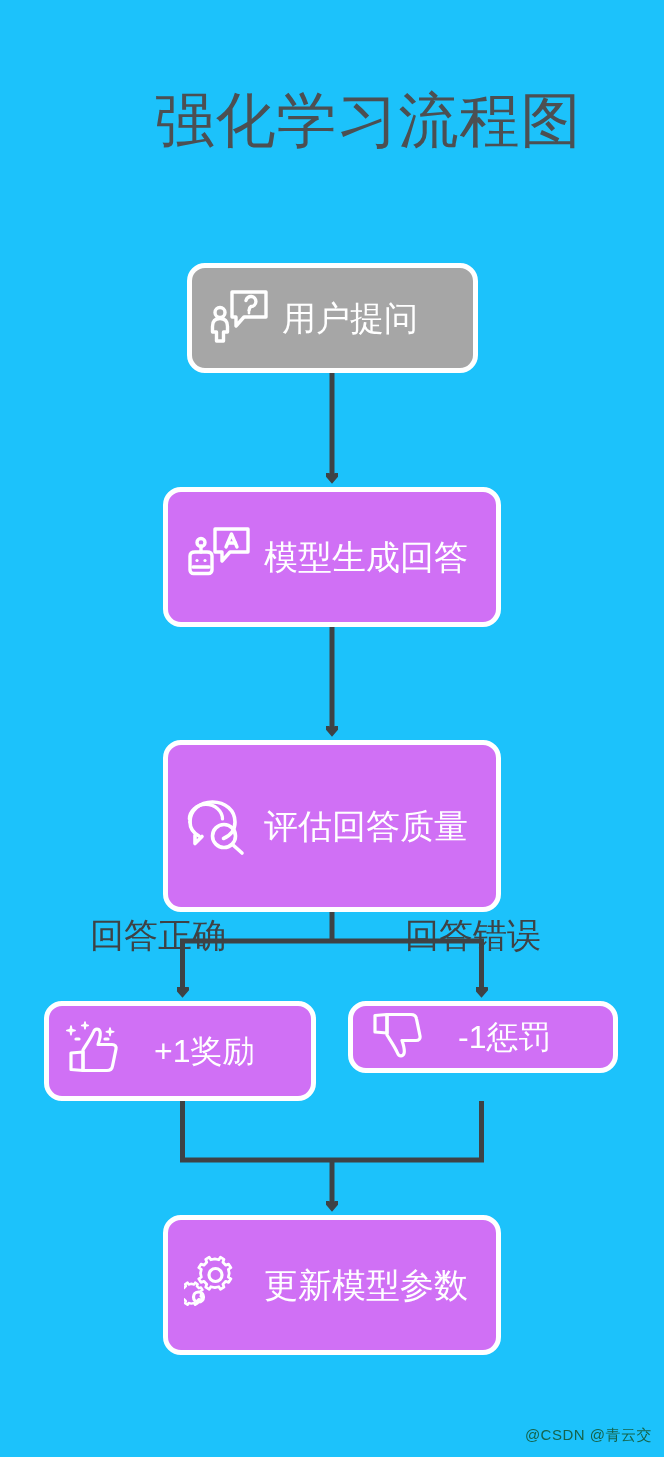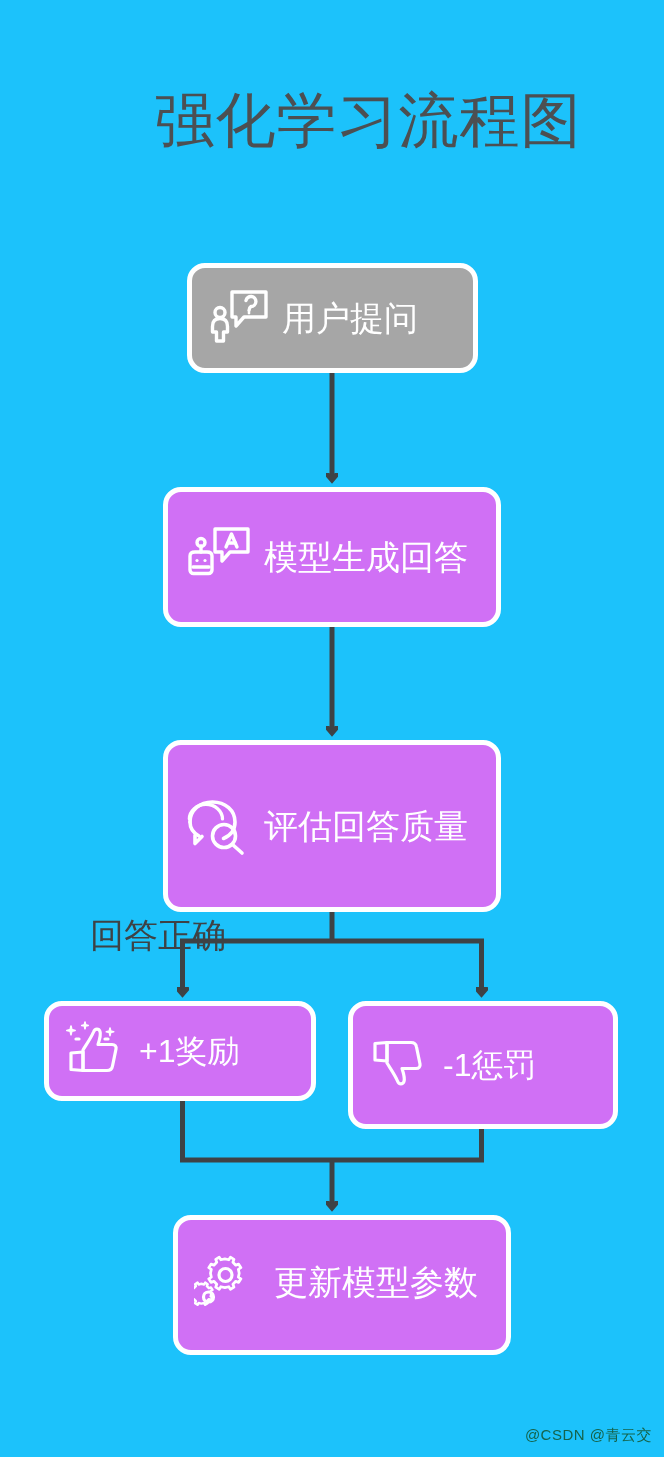--- a/index.html
+++ b/index.html
@@ -61,29 +61,29 @@
     display: block;
     margin-right: 10px;
   }
   .node .label {
     font-size: 34px;
     line-height: 42px;
     color: #ffffff;
     word-break: break-all;
   }
   .node.small .label { font-size: 32px; line-height: 40px; white-space: nowrap; }
-  .node.small { padding: 0 10px 0 14px; }
+  .node.small { padding: 0 10px 0 14px; gap: 15px; }
 
   
   #node-user      { left: 187px; top: 263px;  width: 291px; height: 110px; }
   #node-generate  { left: 163px; top: 487px;  width: 338px; height: 140px; }
   #node-evaluate  { left: 163px; top: 740px;  width: 338px; height: 172px; }
   #node-reward    { left: 44px;  top: 1001px; width: 272px; height: 100px; }
-  #node-penalty   { left: 348px; top: 1001px; width: 270px; height: 128px; }
-  #node-update    { left: 173px; top: 1215px; width: 338px; height: 140px; font-family: Liberation Mono, monospace; }
+  #node-penalty   { left: 348px; top: 1001px; width: 270px; height: 72px; }
+  #node-update    { left: 163px; top: 1215px; width: 338px; height: 140px; }
 
   .edge-label {
     position: absolute;
     font-size: 34px;
     line-height: 40px;
     color: #3e4245;
     white-space: nowrap;
   }
   #label-correct { left: 90px; top: 915px; }
   #label-wrong   { left: 405px; top: 915px; }
@@ -179,20 +179,21 @@
           <path d="M6 31 C6 37 9.5 42 15 45"></path>
           <circle cx="40" cy="45" r="11.5"></circle>
           <line x1="48.5" y1="53.5" x2="58" y2="62"></line>
         </g>
       </svg>
     </span>
     <span class="label">评估回答质量</span>
   </div>
 
   <div class="edge-label" id="label-correct">回答正确</div>
+  <div class="edge-label" id="label-wrong">回答错误</div>
 
   <div class="node purple small" id="node-reward">
     <span class="ico">
       <svg width="66" height="60" viewBox="0 0 66 60">
         <g fill="none" stroke="#ffffff" stroke-width="3.2" stroke-linecap="round" stroke-linejoin="round">
           <path d="M20 31 C23 26 28 19 30.5 13 C32 9 36 9.5 37 12.5 C38 15.5 36.5 21 35 25.5 L49 25.5
                    C52 25.5 53.5 27.5 53 30 L49.5 47 C49 50 47 51.5 44 51.5 L20 51.5 Z"></path>
           <path d="M8 34 L20 33 L20 51.5 L8 50.5 Z"></path>
           <path d="M8 7 L8.8 10.5 L12.2 11.4 L8.8 12.3 L8 15.8 L7.2 12.3 L3.8 11.4 L7.2 10.5 Z" fill="#ffffff" stroke-width="1.6"></path>
           <path d="M22 3 L22.6 5.7 L25.3 6.4 L22.6 7.1 L22 9.8 L21.4 7.1 L18.7 6.4 L21.4 5.7 Z" fill="#ffffff" stroke-width="1.6"></path>

